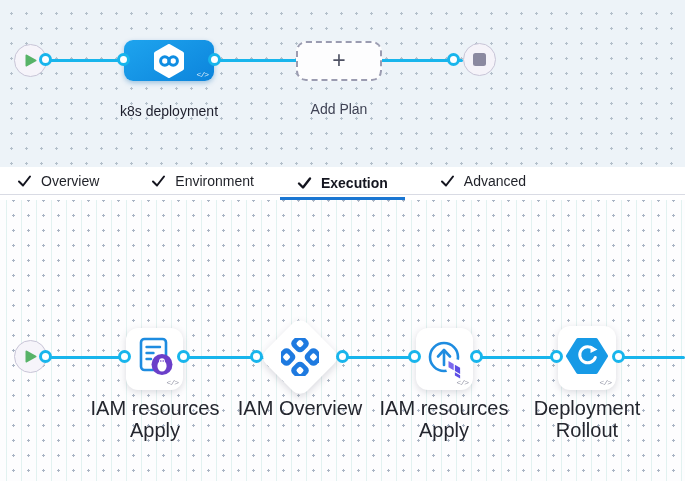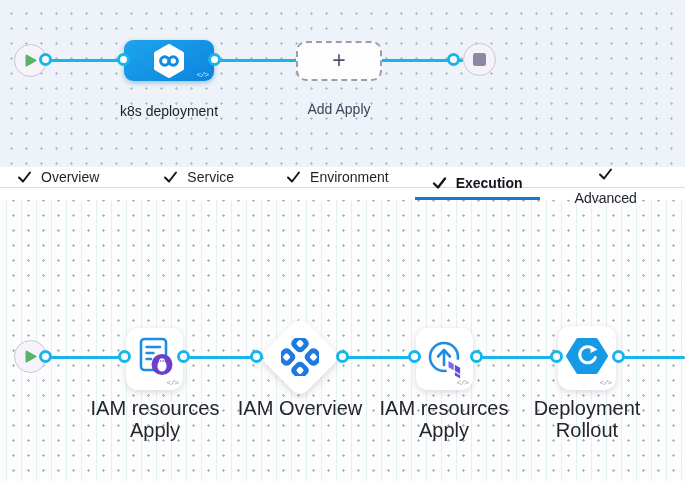--- a/index.html
+++ b/index.html
@@ -45,30 +45,30 @@
     background:#fdfdfe;border:2px dashed #9b9cb1;box-sizing:border-box;
     display:flex;align-items:center;justify-content:center;z-index:4;cursor:pointer;
   }
   .plus-glyph{font-size:23px;font-weight:300;color:#4e5163;line-height:1;margin-top:-2px;}
   .stage-label{position:absolute;left:94px;top:103px;width:150px;text-align:center;
     font-size:14px;color:#1d1e2c;font-weight:500;z-index:2;}
   .addstage-label{position:absolute;left:264px;top:101px;width:150px;text-align:center;
     font-size:14px;color:#3f4254;z-index:2;}
 
   
-  .tabbar{position:absolute;left:0;top:167px;width:685px;height:21px;background:#fff;
+  .tabbar{position:absolute;left:0;top:167px;width:685px;height:28px;background:#fff;
     border-bottom:1px solid #d9dbe4;box-sizing:border-box;display:flex;align-items:stretch;z-index:8;}
   .tab{position:relative;display:flex;align-items:center;gap:9px;font-size:14px;color:#1f2128;
     cursor:pointer;white-space:nowrap;}
   .tab .chk{display:flex;align-items:center;}
   .tab-overview{margin-left:17px;}
   .tab-service{margin-left:64px;}
   .tab-environment{margin-left:52px;}
   .tab-execution{margin-left:26px;padding:16px 17px;font-weight:700;color:#14151f;}
-  .tab-advanced{margin-left:35px;flex-direction:column;}
+  .tab-advanced{margin-left:35px;}
   .tab.active::after{content:"";position:absolute;left:0;right:0;bottom:-1px;height:3px;
     background:#1a76d2;}
 
   
   .step-card{position:absolute;width:57px;height:62px;border-radius:12px;background:#fff;
     box-shadow:0 2px 7px rgba(96,97,112,.22);display:flex;align-items:center;justify-content:center;
     z-index:4;cursor:pointer;}
   .card-code{position:absolute;right:5px;bottom:3px;font-size:8px;color:#9698a8;
     font-family:"Liberation Mono",monospace;letter-spacing:-1px;}
   .diamond{position:absolute;left:271px;top:128px;width:58px;height:58px;border-radius:10px;
@@ -108,39 +108,31 @@
     <div class="add-stage-box">
       <span class="plus-glyph">+</span>
     </div>
 
     <div class="conn-node" style="left:447px;top:53px;"></div>
     <div class="endpoint" style="left:463px;top:43px;background:#f5f3f9;">
       <div class="stop-square"></div>
     </div>
 
     <div class="stage-label">k8s deployment</div>
-    <div class="addstage-label">Add Apply</div>
+    <div class="addstage-label">Add Plan</div>
   </div>
 
   <div class="tabbar">
     <div class="tab tab-overview">
       <span class="chk">
         <svg width="15" height="14" viewBox="0 0 15 14">
             <path d="M2 7.5 L6 11.5 L13 2.5" fill="none" stroke="#14151f" stroke-width="2" stroke-linecap="round" stroke-linejoin="round"></path>
           </svg>
       </span>
       <span>Overview</span>
-    </div>
-    <div class="tab tab-service">
-      <span class="chk">
-        <svg width="15" height="14" viewBox="0 0 15 14">
-            <path d="M2 7.5 L6 11.5 L13 2.5" fill="none" stroke="#14151f" stroke-width="2" stroke-linecap="round" stroke-linejoin="round"></path>
-          </svg>
-      </span>
-      <span>Service</span>
     </div>
     <div class="tab tab-environment">
       <span class="chk">
         <svg width="15" height="14" viewBox="0 0 15 14">
             <path d="M2 7.5 L6 11.5 L13 2.5" fill="none" stroke="#14151f" stroke-width="2" stroke-linecap="round" stroke-linejoin="round"></path>
           </svg>
       </span>
       <span>Environment</span>
     </div>
     <div class="tab tab-execution active">

